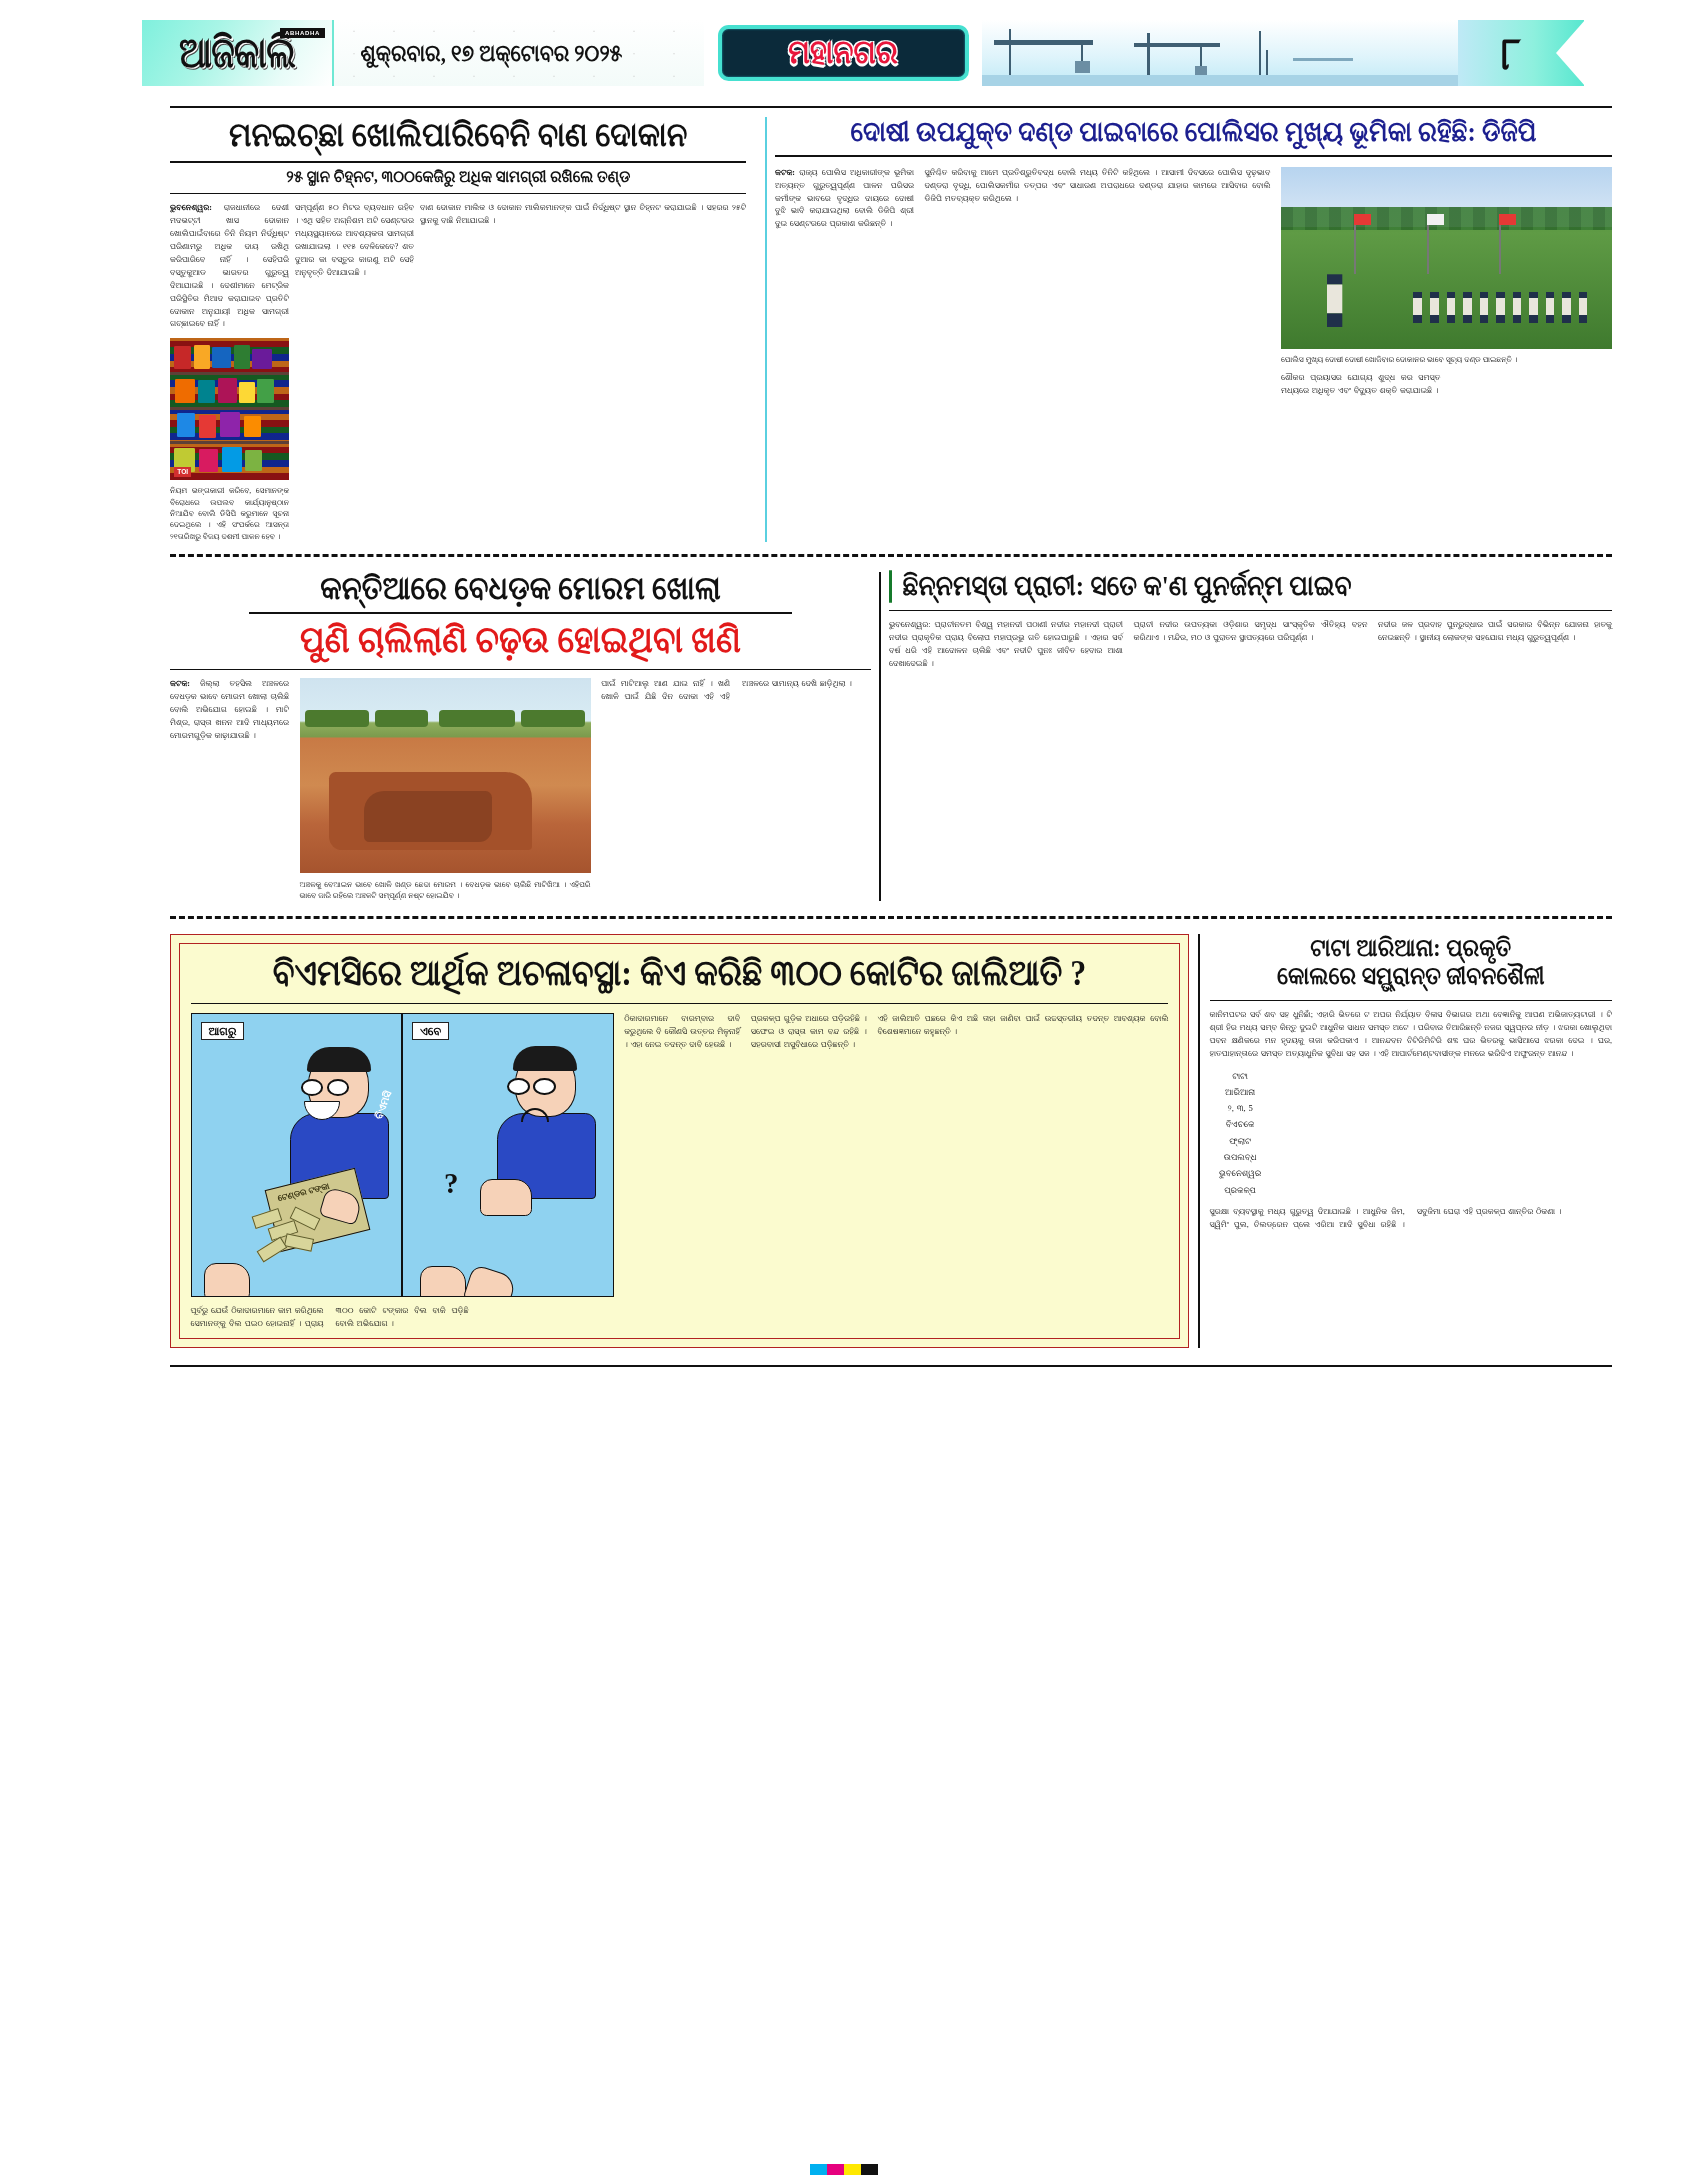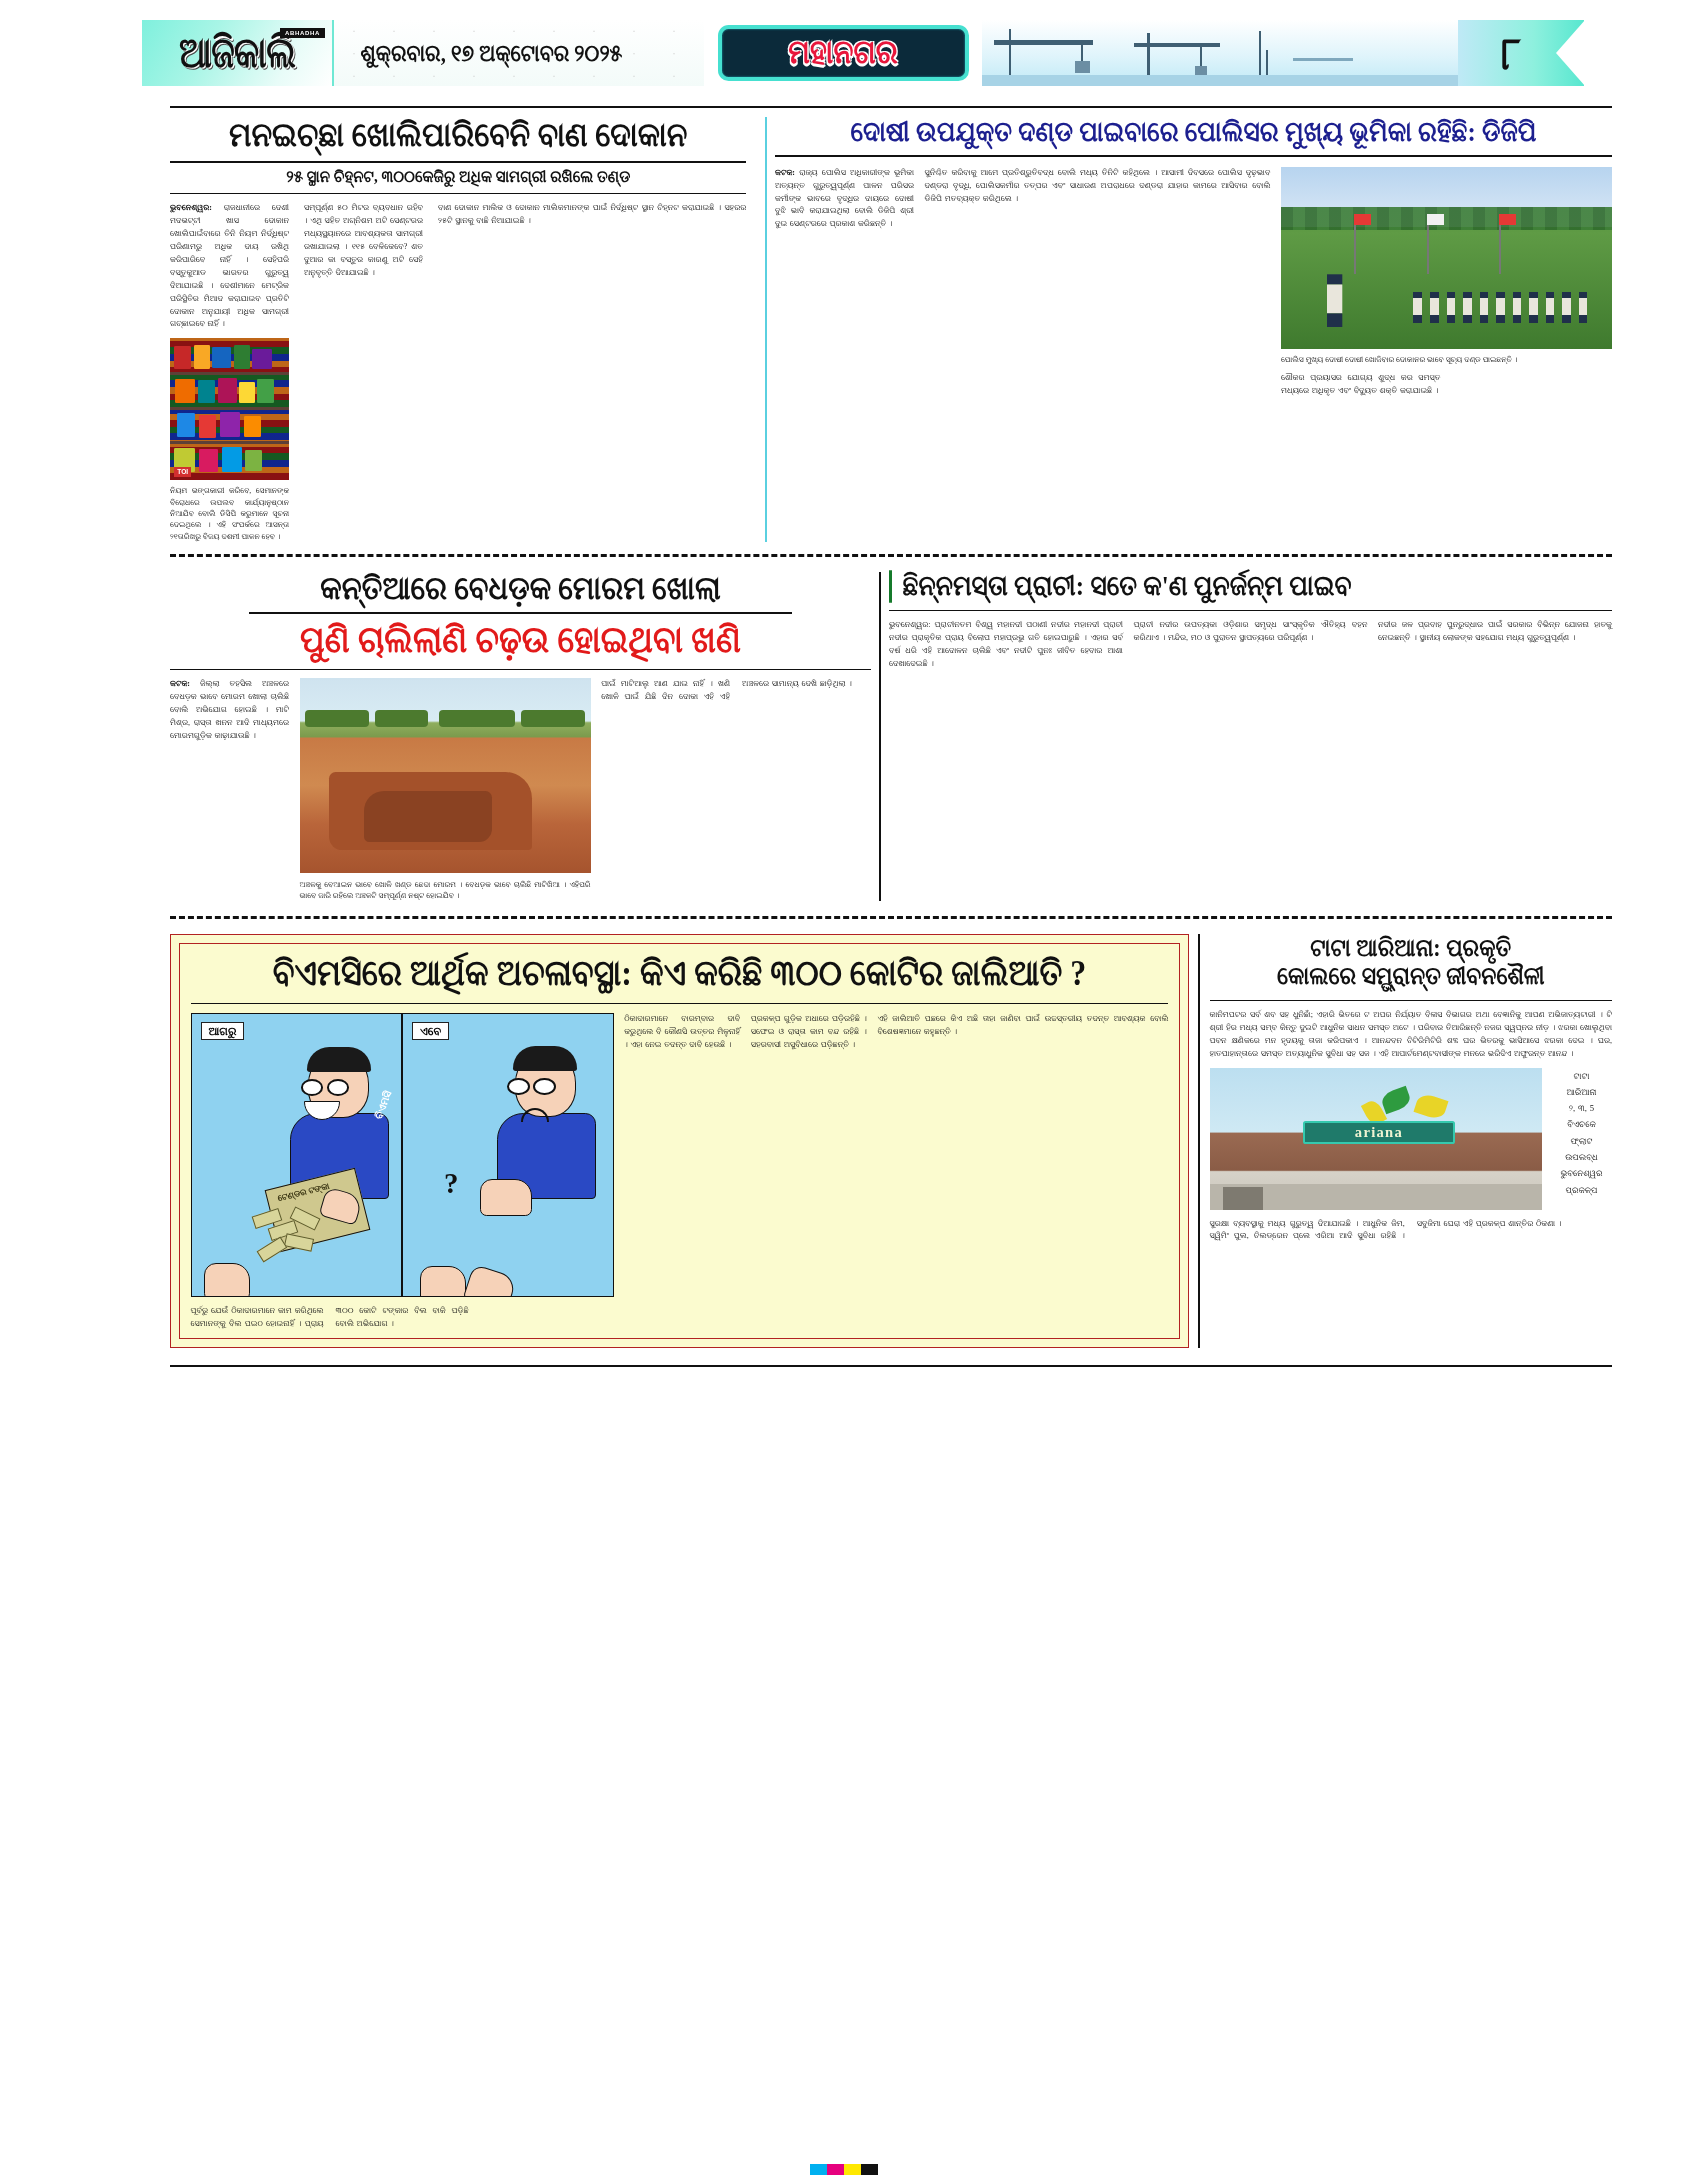--- a/index.html
+++ b/index.html
@@ -291,21 +291,21 @@
   <hr class="hr-thin" style="border-top-width:2px;">
 
   <div class="top-block" style="padding-top:9.3px;">
 
     <div class="top-left">
       <div class="headline-black" style="font-size:30px; line-height:1.18;">ମନଇଚ୍ଛା ଖୋଲିପାରିବେନି ବାଣ ଦୋକାନ</div>
       <hr class="hr-thin" style="margin:8px 0 6.6px; border-top-width:2px;">
       <div class="subhead">୨୫ ସ୍ଥାନ ଚିହ୍ନଟ, ୩୦୦କେଜିରୁ ଅଧିକ ସାମଗ୍ରୀ ରଖିଲେ ତଣ୍ଡ</div>
       <hr class="hr-thin" style="margin:6.6px 0 8px; border-top-width:1.3px;">
 
-      <div style="display:flex; gap:15px;">
+      <div style="display:flex; gap:6px;">
 
         <div style="width:119px;">
           <div class="body-col">
             <span class="byline">ଭୁବନେଶ୍ୱର:</span>
             <span>ରାଜଧାନୀରେ ଦେଶୀ ମଦଭଟ୍ଟୀ ଖାସ ଦୋକାନ ଖୋଲିପାଇଁବାରେ ତିନି ନିୟମ ନିର୍ଦ୍ଧିଷ୍ଟ ପରିଣାମରୁ ଅଧିକ ଦାୟ ରଖିଥି କରିପାରିବେ ନାହିଁ । ସେହିପରି ବସ୍ତୁକୁଆଡ ଭାରତର ଗୁରୁତ୍ୱ ଦିଆଯାଇଛି । ଦେଶୀମାନେ ମେଟ୍ରିକ ପରିସ୍ଥିତିର ମିଆଦ କରାଯାଇବ ପ୍ରତିଟି ଦୋକାନ ଅନୁଯାୟୀ ଅଧିକ ସାମଗ୍ରୀ ଗଚ୍ଛାଇବେ ନାହିଁ ।</span>
           </div>
 
           <div class="photo ph-shop" style="width:100%; height:142px; margin:6.6px 0 5.3px;">
             <div class="shelf" style="top:34px;"></div>
             <div class="shelf" style="top:69px;"></div>
@@ -572,30 +572,20 @@
     <div class="vrule-dark" style="margin:0 9.3px;"></div>
 
     <div style="flex:1;">
       <div class="headline-black" style="font-size:22px; line-height:1.3;">ଟାଟା ଆରିଆନା: ପ୍ରକୃତି</div>
       <div class="headline-black" style="font-size:22px; line-height:1.3;">କୋଲରେ ସମ୍ଭ୍ରାନ୍ତ ଜୀବନଶୈଳୀ</div>
       <hr class="hr-thin" style="margin:9.3px 0 8px; border-top-width:1.3px;">
 
       <div class="body-col">କାନିମପଟର ସର୍ବ ଶବ ସହ ଧୁନିଛାଁ; ଏହାରି ଭିତରେ ଟ ଅପର ନିର୍ଯ୍ୟାତ ବିଳାସ ବିଭାଗର ଅଥା ବେଜ୍ଞାନିକୁ ଆପଣ ଅଭିଜାତ୍ୟଟାରୀ । ଟି ଶ୍ରୀ ହିର ମଧ୍ୟ ସମ୍ବ କିନ୍ତୁ ଦୁଇଟି ଆଧୁନିକ ସାଧନ ସମସ୍ତ ଅଟେ । ପରିବାର ତିଆରିଛନ୍ତି ନଜର ସ୍ୱପ୍ନର ନୀଡ଼ । ଝରକା ଖୋଲୁଥିବା ପବନ କ୍ଷଣିକରେ ମନ ହୃଦୟକୁ ତାଜା କରିପକାଏ । ଆନନ୍ଦବନ ଚିଟିରିମିଟିରି ଶବ୍ଦ ଘର ଭିତରକୁ ଭାସିଆସେ ଝରକା ଦେଇ । ଘର, ହାତପାହାନ୍ତାରେ ସମସ୍ତ ଅତ୍ୟାଧୁନିକ ସୁବିଧା ସହ ସଜ । ଏହି ଆପାର୍ଟମେଣ୍ଟବାସୀଙ୍କ ମନରେ ଭରିଦିଏ ଅଫୁରନ୍ତ ଆନନ୍ଦ ।</div>
 
       <div style="display:flex; gap:9.3px; margin-top:6.6px;">
-        <div style="flex:1;">
-          <div class="photo ph-ariana" style="width:100%; height:142px;">
-            <div class="leaf" style="left:52%; top:16%; width:28px; height:20px; background:#2e9b3f; transform:rotate(-20deg);"></div>
-            <div class="leaf" style="left:62%; top:20%; width:30px; height:21px; background:#e8d427; transform:rotate(18deg);"></div>
-            <div class="leaf" style="left:46%; top:26%; width:24px; height:17px; background:#e8d427; transform:rotate(62deg);"></div>
-            <div class="sign">ariana</div>
-            <div style="position:absolute;left:0;bottom:0;width:100%;height:18%;background:#b9b5aa;"></div>
-            <div style="position:absolute;left:4%;bottom:0;width:12%;height:16%;background:#7e7a70;"></div>
-          </div>
-        </div>
         <div style="width:61px;">
           <div class="body-col" style="white-space:pre-line; text-align:center; font-size:8.6px; line-height:1.9;">ଟାଟା
 ଆରିଆନା
 ୨, ୩, 5
 ବିଏଚକେ
 ଫ୍ଲାଟ
 ଉପଲବ୍ଧ
 ଭୁବନେଶ୍ୱର
 ପ୍ରକଳ୍ପ</div>
         </div>

